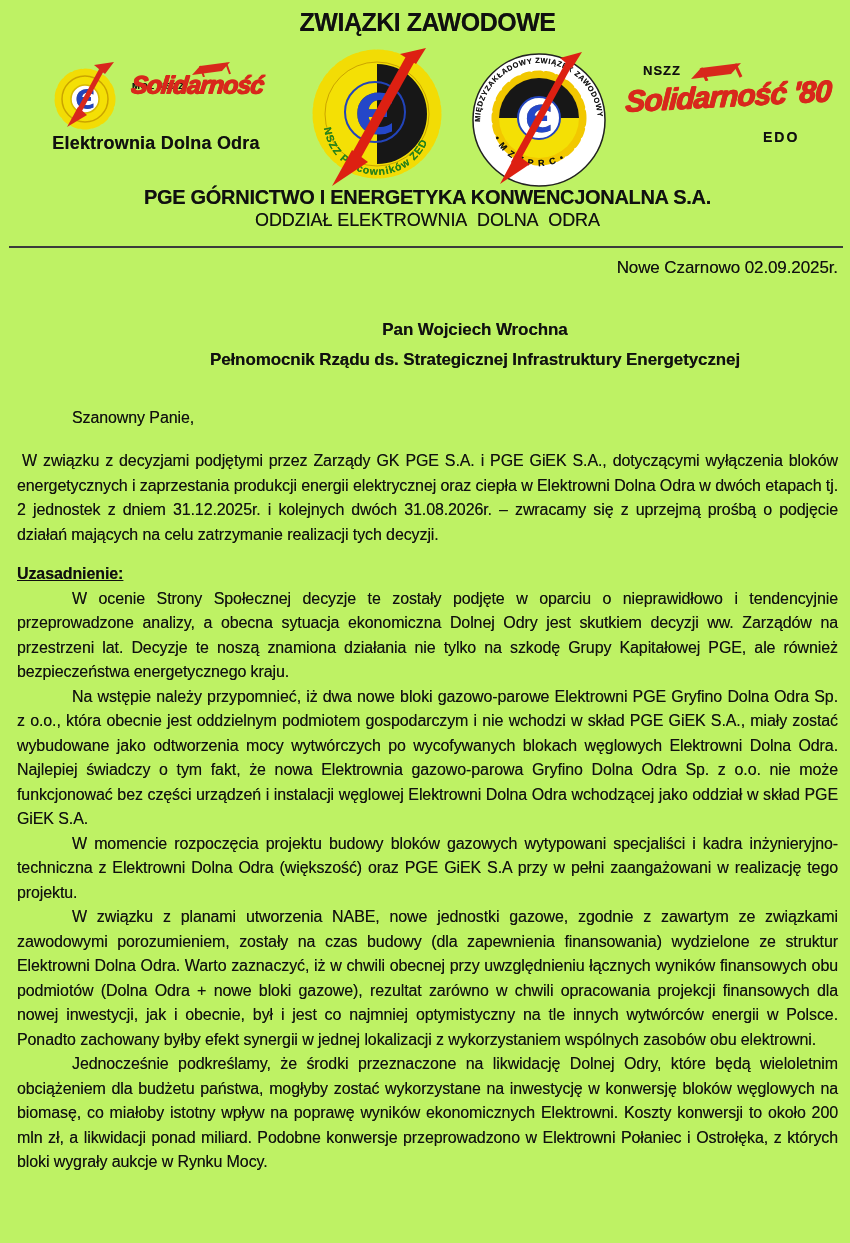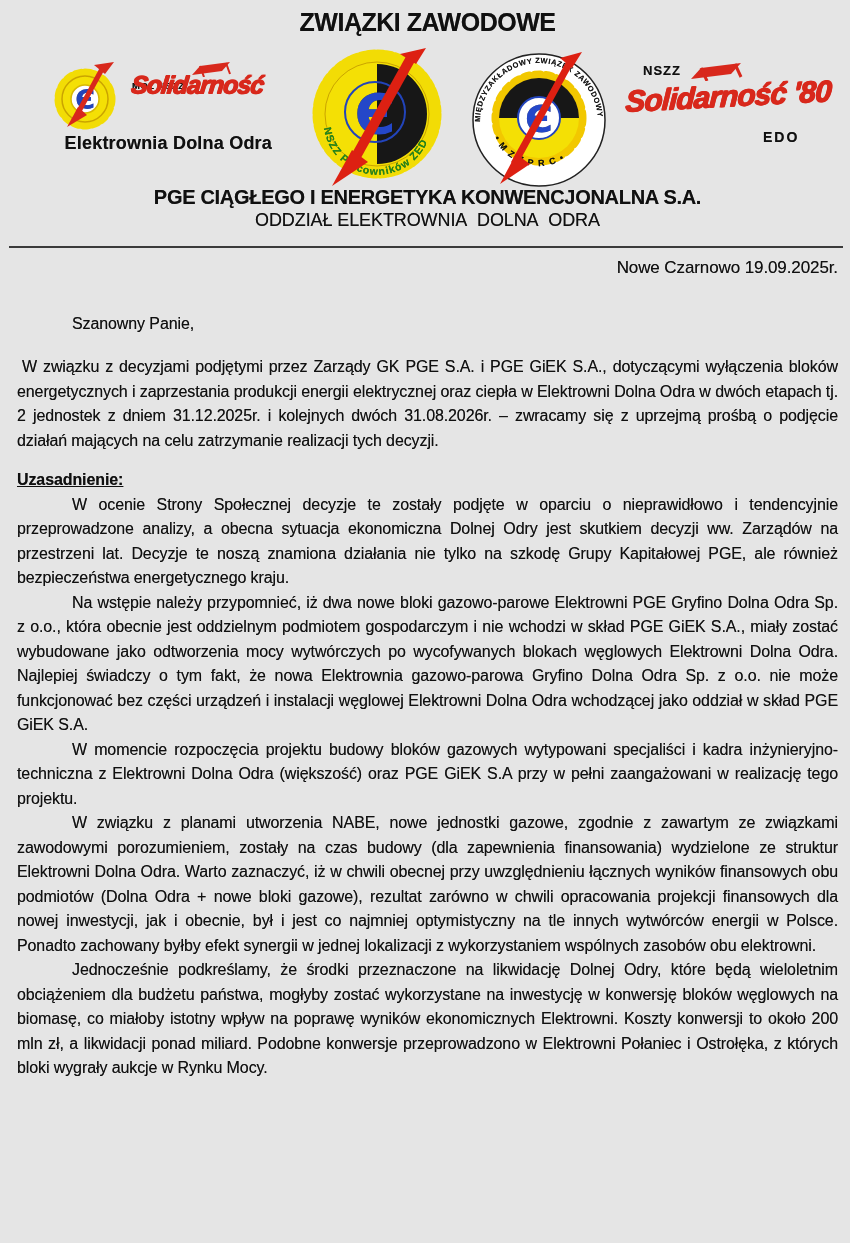--- a/index.html
+++ b/index.html
@@ -2,40 +2,40 @@
 <html lang="pl"><head>
 <meta charset="utf-8">
 <style>
   html,body{margin:0;padding:0;background:#ffffff;}
   .page{
     position:relative;
     width:850px;height:1243px;
     box-sizing:border-box;
     padding:0 12px 0 17px;
     overflow:hidden;
-    background:#e5e5e5;
+    background:#bef264;
     color:#101010;
     font-family:"Liberation Sans",sans-serif;
     font-size:16px;line-height:24.5px;
     letter-spacing:-0.1px;
     text-shadow:0 0 .5px rgba(0,0,0,.55);
   }
   .doc-title{
     margin:8px 0 0;text-align:center;
     font-size:25px;line-height:28px;font-weight:700;letter-spacing:-0.5px;
   }
   
   .logos{position:relative;height:132px;margin-top:15px;}
   .logo{position:absolute;}
   .logo1{left:23px;top:8px;width:232px;height:110px;}
   .logo1 .gear{position:absolute;left:12px;top:2px;}
   .logo1 .moz{position:absolute;left:92px;top:15px;font-size:9.5px;font-weight:700;letter-spacing:.5px;}
   .logo1 .flag{position:absolute;left:150px;top:2px;}
   .logo1 .script{position:absolute;left:82px;top:12px;width:150px;text-align:center;}
-  .logo1 .caption{position:absolute;left:0;top:72px;width:232px;text-align:right;
+  .logo1 .caption{position:absolute;left:0;top:72px;width:232px;text-align:center;
     font-size:18px;font-weight:700;letter-spacing:.2px;}
   .script{
     font-style:italic;font-weight:700;color:#d8281c;
     letter-spacing:-1px;transform:skewX(-6deg);
     text-shadow:1px 0 #d8281c,0 1px #d8281c,1px 1px #d8281c;
     white-space:nowrap;
   }
   .logo1 .script{font-size:25px;line-height:26px;}
   .logo2{left:285px;top:-3px;}
   .logo3{left:443px;top:-1px;}
@@ -134,27 +134,31 @@
       <svg class="flag" width="60" height="20" viewBox="0 0 60 20">
         <polygon points="4,18 14,7 54,2 44,13" fill="#d8281c"></polygon>
         <line x1="14" y1="7" x2="20" y2="20" stroke="#d8281c" stroke-width="3"></line>
         <line x1="48" y1="3" x2="54" y2="16" stroke="#d8281c" stroke-width="3"></line>
       </svg>
       <div class="script">Solidarność '80</div>
       <div class="edo">EDO</div>
     </div>
   </div>
 
-  <div class="org1">PGE CIĄGŁEGO I ENERGETYKA KONWENCJONALNA S.A.</div>
+  <div class="org1">PGE GÓRNICTWO I ENERGETYKA KONWENCJONALNA S.A.</div>
   <div class="org2">ODDZIAŁ ELEKTROWNIA&nbsp; DOLNA&nbsp; ODRA</div>
 
   <hr class="rule">
 
-  <div class="date-line">Nowe Czarnowo 19.09.2025r.</div>
+  <div class="date-line">Nowe Czarnowo 02.09.2025r.</div>
 
+  <div class="addressee">
+    <div>Pan Wojciech Wrochna</div>
+    <div>Pełnomocnik Rządu ds. Strategicznej Infrastruktury Energetycznej</div>
+  </div>
 
   <div class="salutation">Szanowny Panie,</div>
 
   <p class="body intro">W związku z decyzjami podjętymi przez Zarządy GK PGE S.A. i PGE GiEK S.A., dotyczącymi wyłączenia bloków energetycznych i zaprzestania produkcji energii elektrycznej oraz ciepła w Elektrowni Dolna Odra w dwóch etapach tj. 2 jednostek z dniem 31.12.2025r. i kolejnych dwóch 31.08.2026r. – zwracamy się z uprzejmą prośbą o podjęcie działań mających na celu zatrzymanie realizacji tych decyzji.</p>
 
   <div class="just-heading">Uzasadnienie:</div>
 
   <p class="body indent">W ocenie Strony Społecznej decyzje te zostały podjęte w oparciu o nieprawidłowo i tendencyjnie przeprowadzone analizy, a obecna sytuacja ekonomiczna Dolnej Odry jest skutkiem decyzji ww. Zarządów na przestrzeni lat. Decyzje te noszą znamiona działania nie tylko na szkodę Grupy Kapitałowej PGE, ale również bezpieczeństwa energetycznego kraju.</p>
   <p class="body indent">Na wstępie należy przypomnieć, iż dwa nowe bloki gazowo-parowe Elektrowni PGE Gryfino Dolna Odra Sp. z o.o., która obecnie jest oddzielnym podmiotem gospodarczym i nie wchodzi w skład PGE GiEK S.A., miały zostać wybudowane jako odtworzenia mocy wytwórczych po wycofywanych blokach węglowych Elektrowni Dolna Odra. Najlepiej świadczy o tym fakt, że nowa Elektrownia gazowo-parowa Gryfino Dolna Odra Sp. z o.o. nie może funkcjonować bez części urządzeń i instalacji węglowej Elektrowni Dolna Odra wchodzącej jako oddział w skład PGE GiEK S.A.</p>
   <p class="body indent">W momencie rozpoczęcia projektu budowy bloków gazowych wytypowani specjaliści i kadra inżynieryjno-techniczna z Elektrowni Dolna Odra (większość) oraz PGE GiEK S.A przy w pełni zaangażowani w realizację tego projektu.</p>

